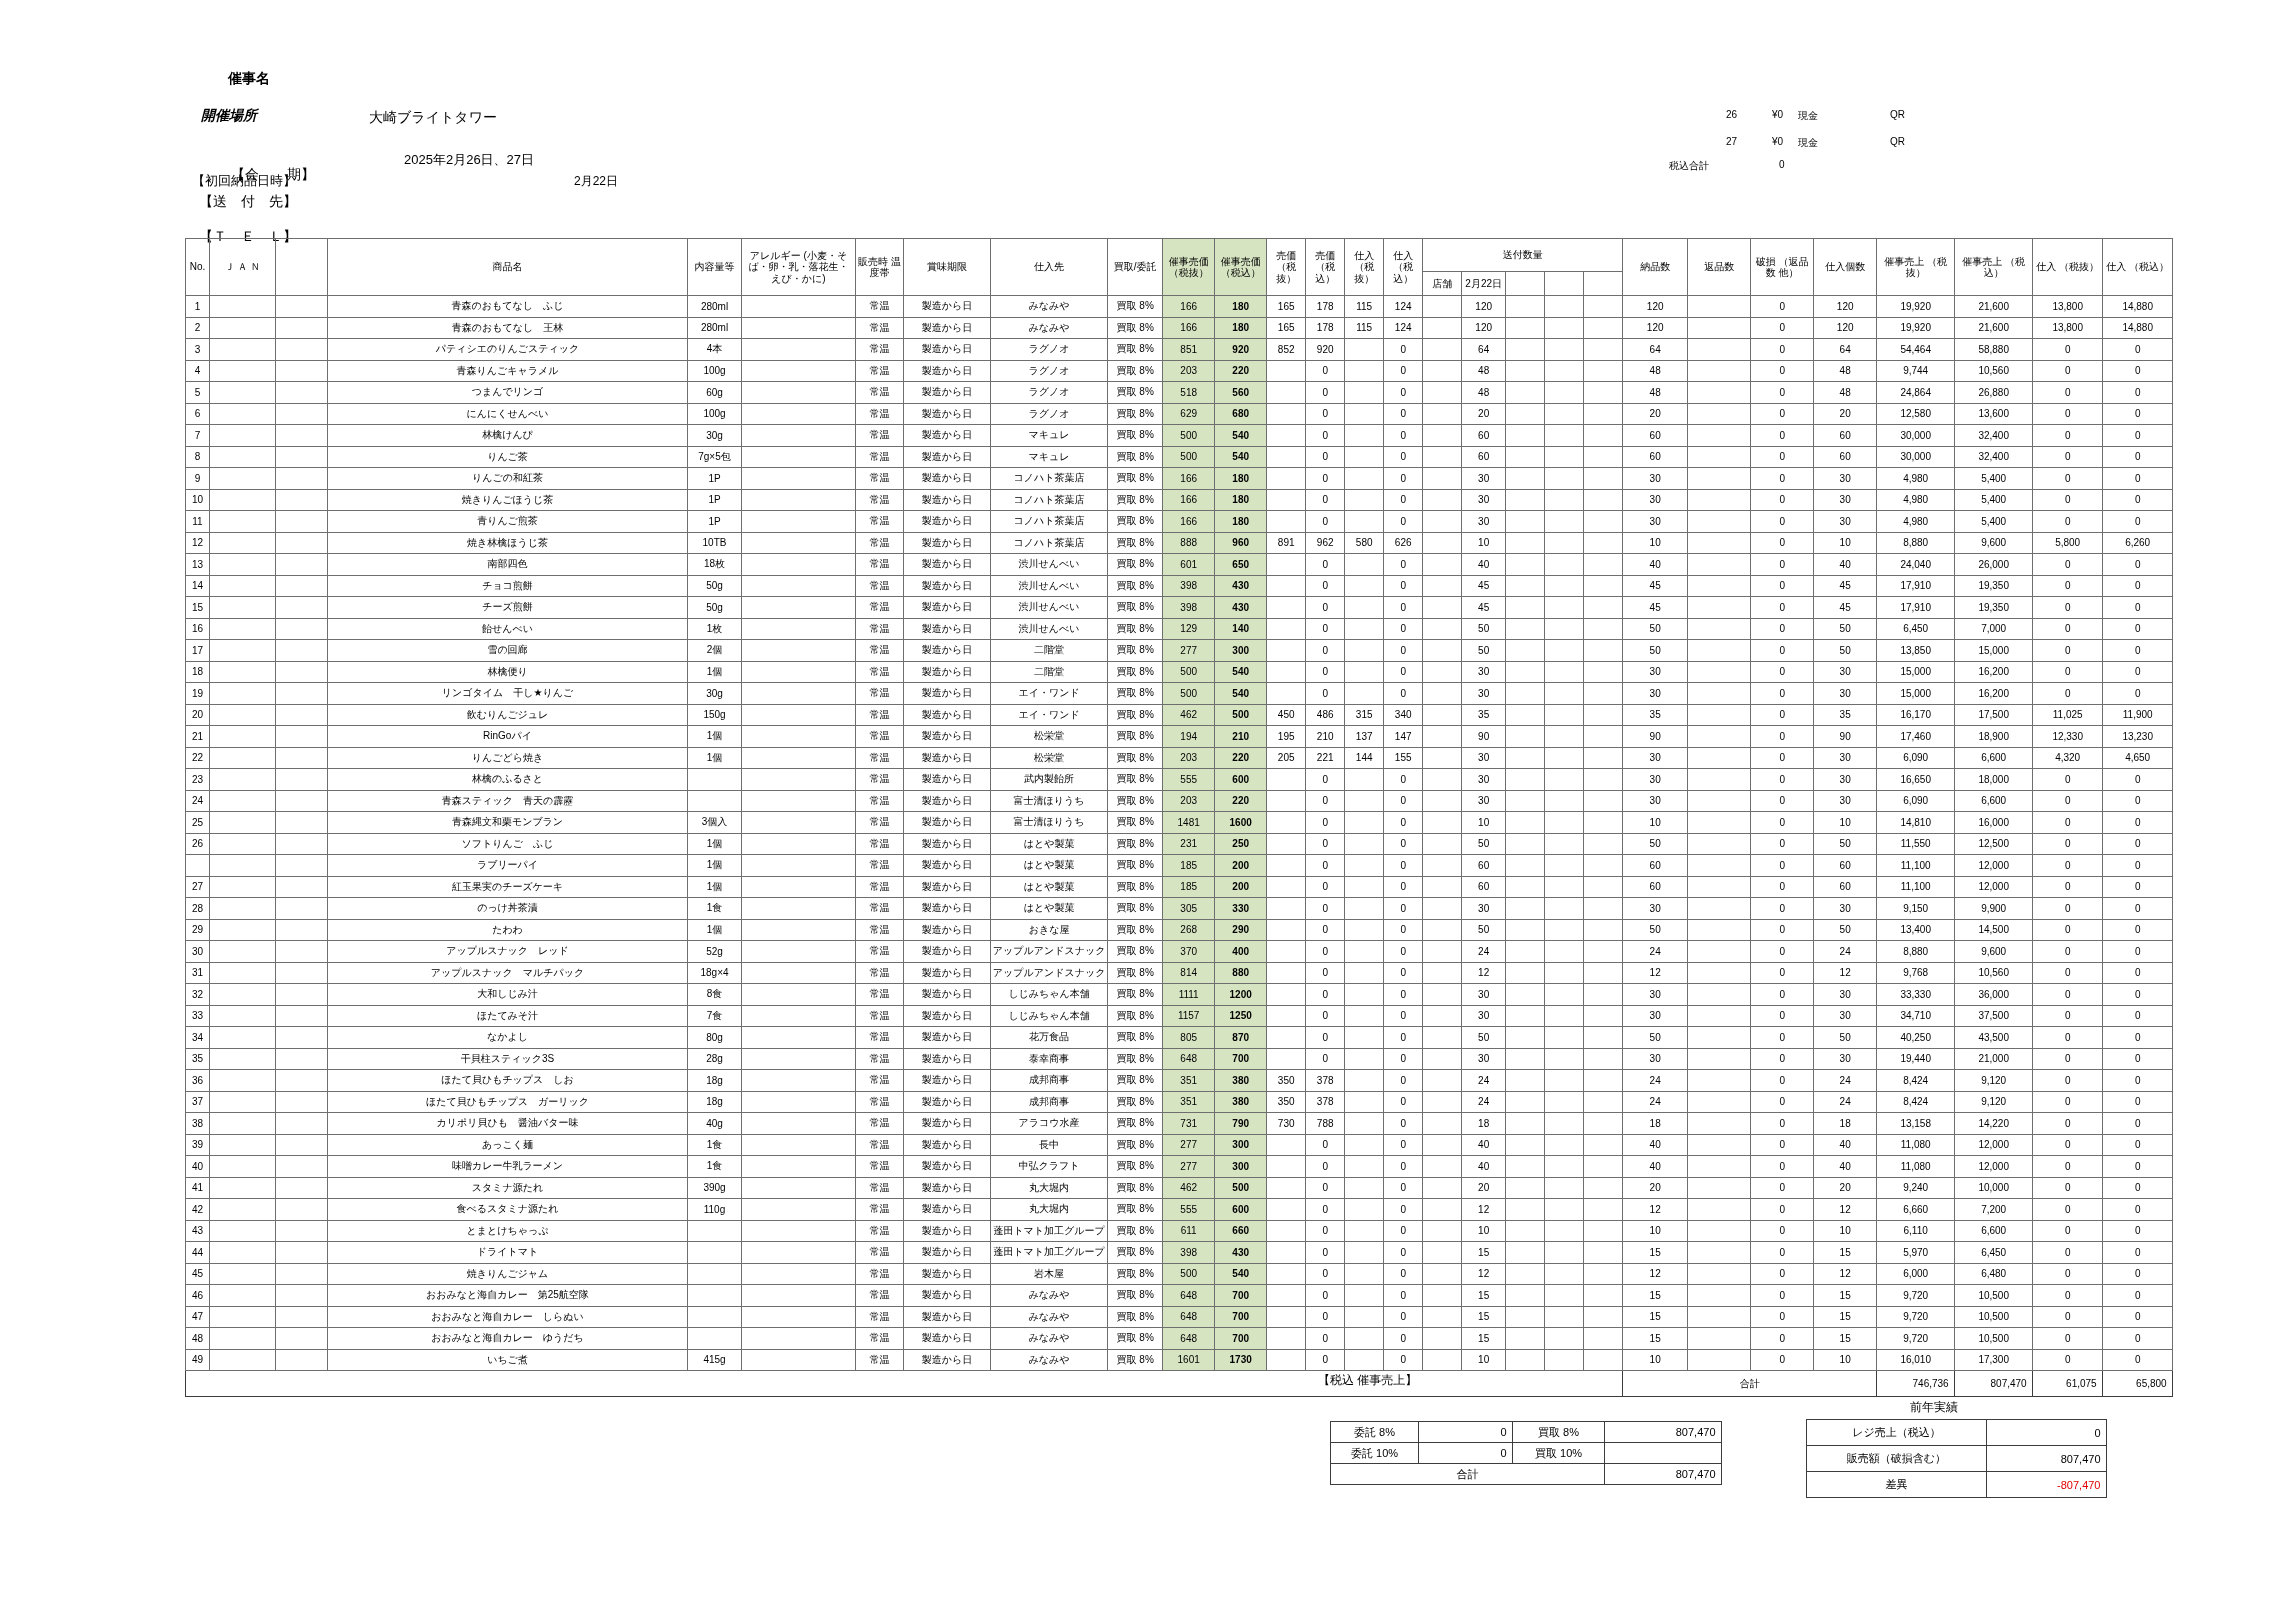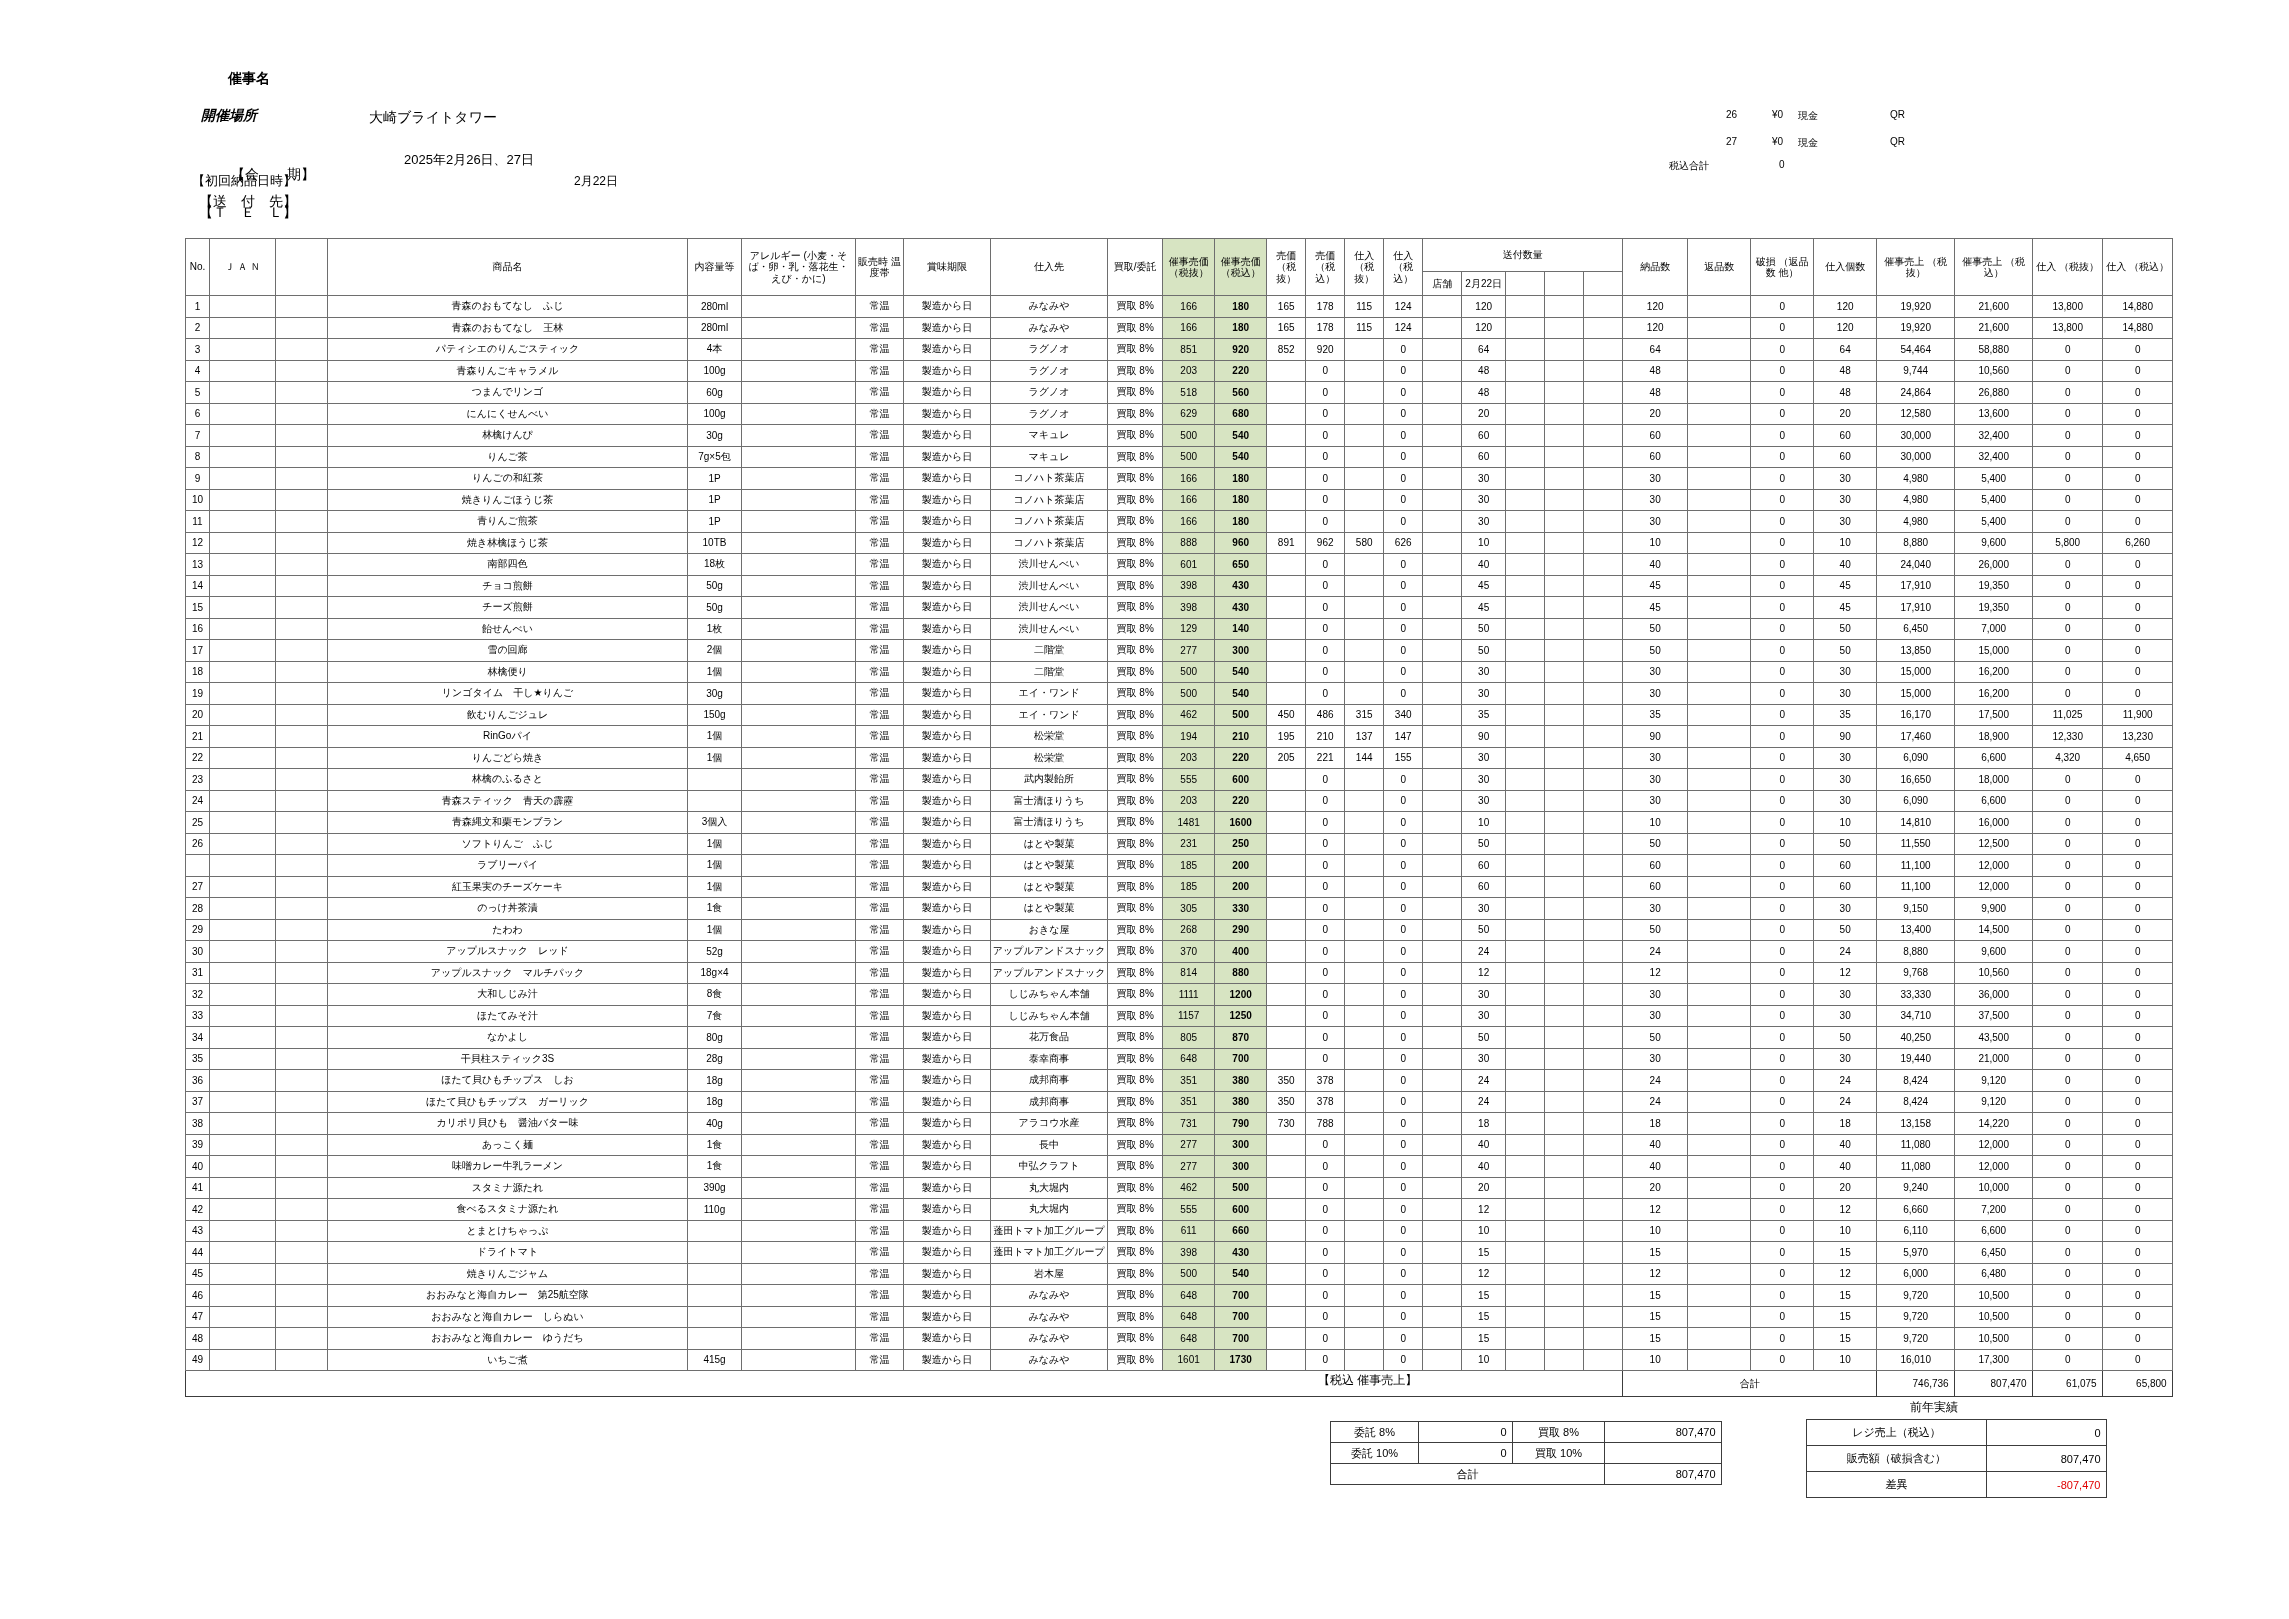--- a/index.html
+++ b/index.html
@@ -49,21 +49,21 @@
 <body>
 
 <div class="abs lbl-bold" style="left:205px;top:70px;margin-left:23px;">催事名</div>
 <div class="abs lbl-bold" style="left:201px;top:107px;font-style:italic;">開催場所</div>
 <div class="abs val" style="left:369px;top:109px;font-size:14px;">大崎ブライトタワー</div>
 <div class="abs lbl" style="left:231px;top:150px;margin-top:16px;">【会　　期】</div>
 <div class="abs val" style="left:404px;top:151px;">2025年2月26日、27日</div>
 <div class="abs lbl" style="left:192px;top:172px;font-size:13px;">【初回納品日時】</div>
 <div class="abs val" style="left:574px;top:173px;font-size:12px;">2月22日</div>
 <div class="abs lbl" style="left:199px;top:193px;">【送　付　先】</div>
-<div class="abs lbl" style="left:199px;top:204px;">【Ｔ　Ｅ　Ｌ】</div>
+<div class="abs lbl" style="left:199px;top:228px;">【Ｔ　Ｅ　Ｌ】</div>
 
 <div class="abs tr-small" style="left:1726px;top:109px;">26</div>
 <div class="abs tr-small" style="left:1772px;top:109px;">¥0</div>
 <div class="abs tr-small" style="left:1798px;top:109px;">現金</div>
 <div class="abs tr-small" style="left:1890px;top:109px;">QR</div>
 <div class="abs tr-small" style="left:1726px;top:136px;">27</div>
 <div class="abs tr-small" style="left:1772px;top:136px;">¥0</div>
 <div class="abs tr-small" style="left:1798px;top:136px;">現金</div>
 <div class="abs tr-small" style="left:1890px;top:136px;">QR</div>
 <div class="abs tr-small" style="left:1669px;top:159px;">税込合計</div>

